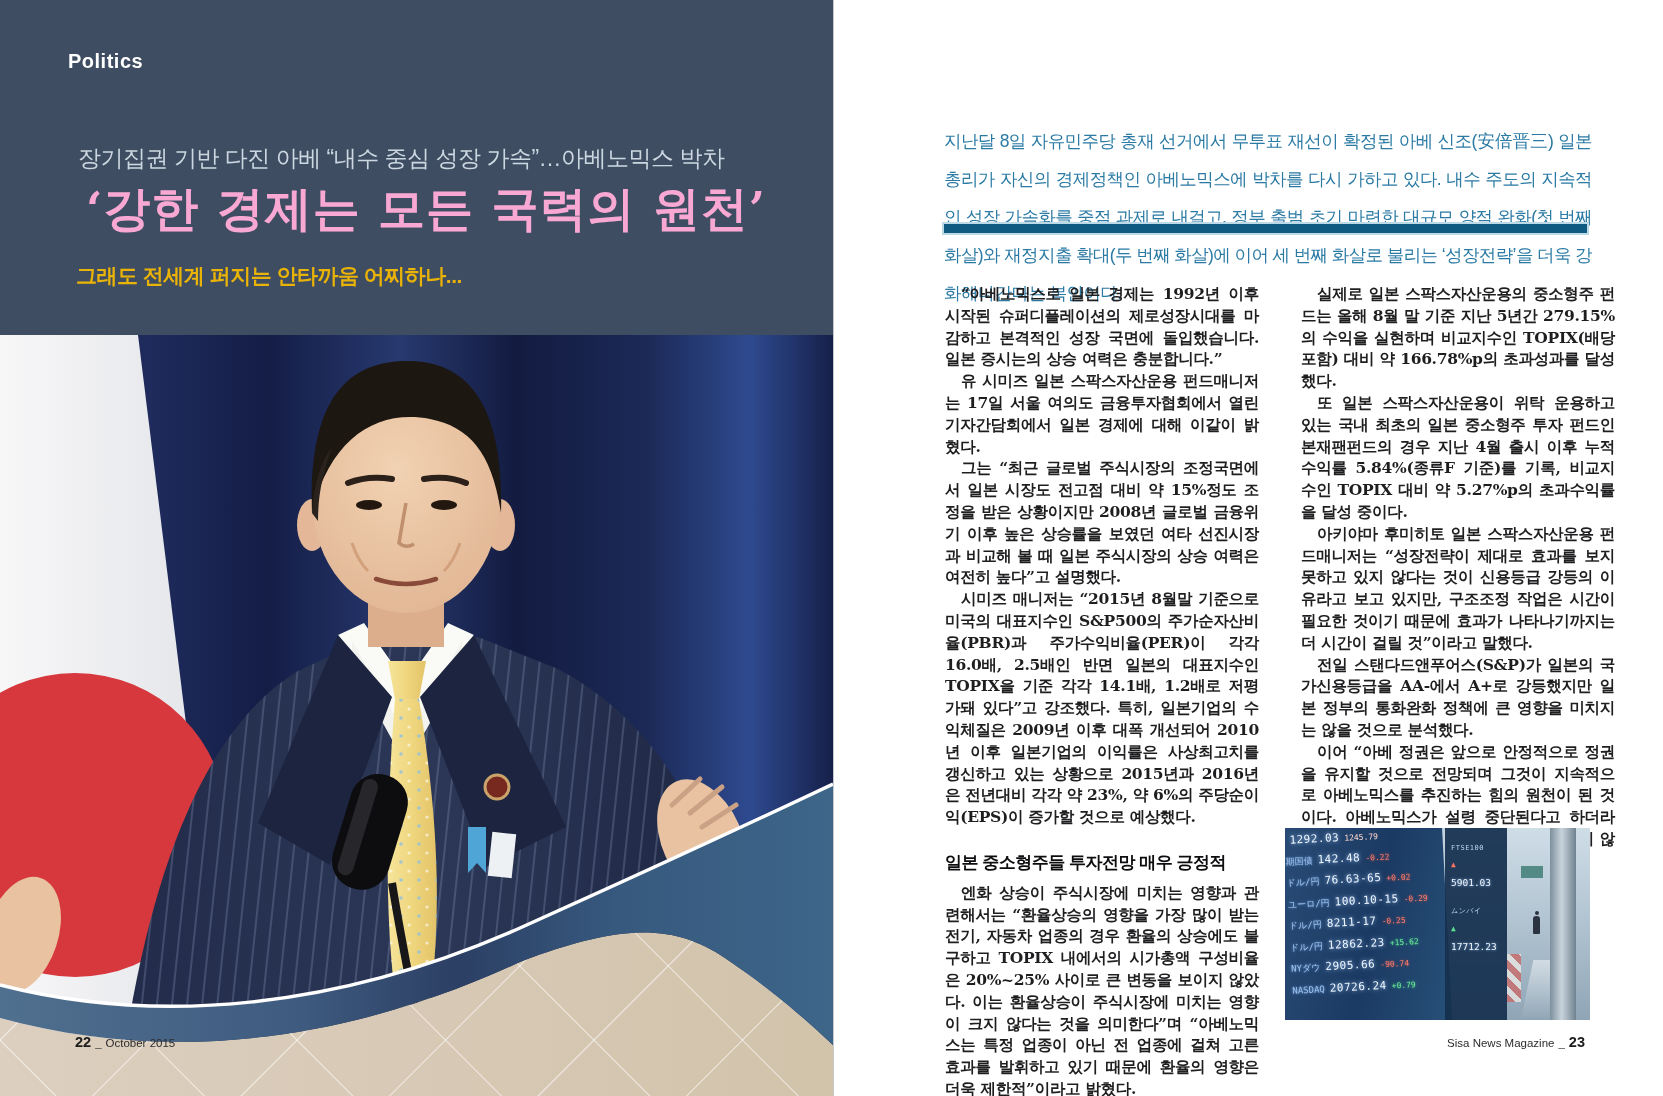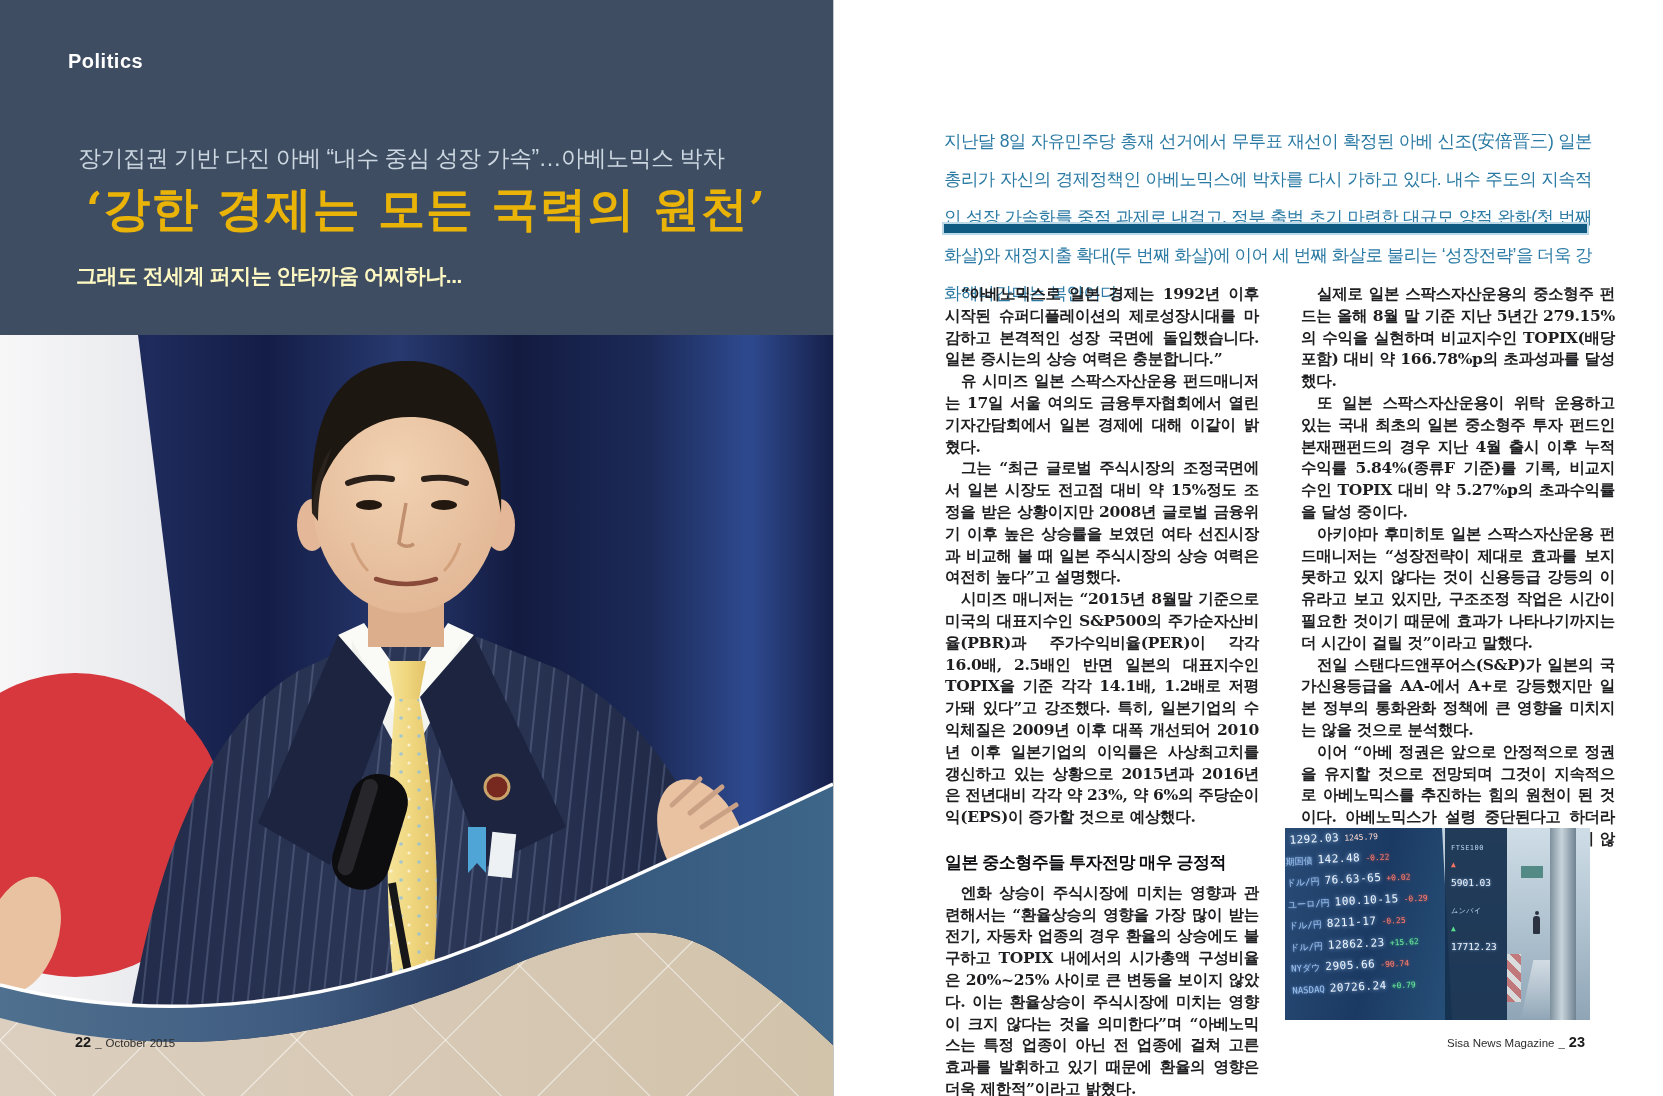--- a/index.html
+++ b/index.html
@@ -3,23 +3,23 @@
 <meta charset="utf-8">
 <style>
   html,body{margin:0;padding:0;background:#777;}
   .spread{position:relative;width:1663px;height:1096px;background:#ffffff;overflow:hidden;
           font-family:"Liberation Sans",sans-serif;}
   
   .page-left{position:absolute;left:0;top:0;width:833px;height:1096px;}
   .header-block{position:absolute;left:0;top:0;width:833px;height:335px;background:#3e4d61;}
   .politics{position:absolute;left:68px;top:50px;color:#ffffff;font-size:20px;font-weight:bold;letter-spacing:.5px;text-align:right;}
   .kicker{position:absolute;left:78px;top:143px;color:#ccd7e1;font-size:23px;letter-spacing:-0.5px;white-space:nowrap;}
-  .headline{position:absolute;left:86px;top:178px;color:#eab308;font-size:47px;font-weight:600;
+  .headline{position:absolute;left:86px;top:178px;color:#f9a8d4;font-size:47px;font-weight:600;
             font-family:"DejaVu Serif","Liberation Serif",serif;letter-spacing:1px;white-space:nowrap;}
-  .subtitle{position:absolute;left:76px;top:262px;color:#fef9c3;font-size:21px;font-weight:bold;letter-spacing:-0.5px;white-space:nowrap;}
+  .subtitle{position:absolute;left:76px;top:262px;color:#eab308;font-size:21px;font-weight:bold;letter-spacing:-0.5px;white-space:nowrap;}
   .photo-abe{position:absolute;left:0;top:335px;width:833px;height:761px;overflow:hidden;}
   .photo-abe svg{display:block;}
   .swoosh{position:absolute;left:0;top:0;width:833px;height:1096px;pointer-events:none;}
   .footer-left{position:absolute;left:75px;top:1034px;color:#2c2c2c;font-size:11.5px;}
   .footer-left .pagenum{font-size:14.5px;font-weight:bold;color:#1b1b1b;}
   .footer-left .sep{margin:0 4px;color:#444;}
   
   .page-right{position:absolute;left:833px;top:0;width:830px;height:1096px;background:#fff;}
   .gutter-line{position:absolute;left:0;top:0;width:1px;height:1096px;background:rgba(90,95,100,.35);}
   .intro{position:absolute;left:111px;top:122px;width:648px;color:#2a7aa4;font-size:17.5px;

